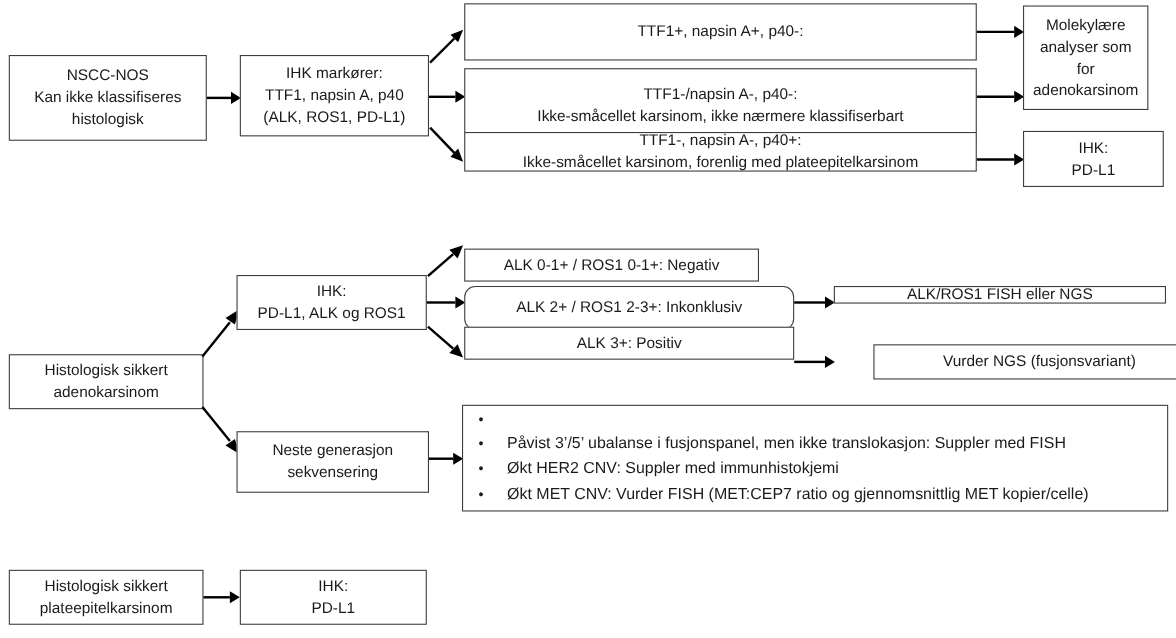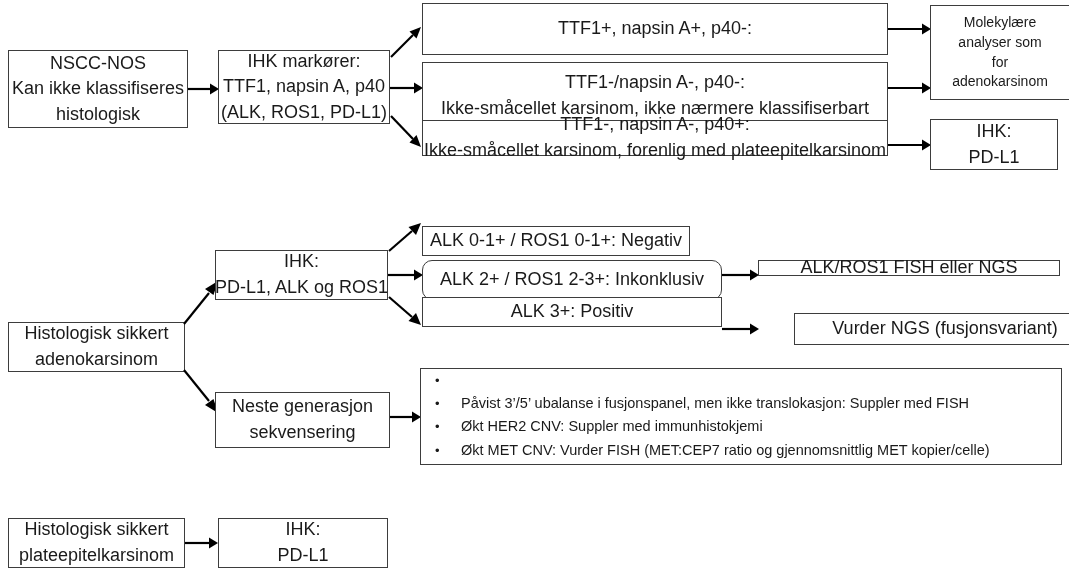--- a/index.html
+++ b/index.html
@@ -19,21 +19,21 @@
     position: absolute;
     box-sizing: border-box;
     border: 1px solid #3d3d3d;
     background: #ffffff;
     display: flex;
     flex-direction: column;
     align-items: center;
     justify-content: center;
     text-align: center;
     color: #1a1a1a;
-    font-size: 18px;
+    font-size: 14px;
     line-height: 1.42;
     padding: 2px 6px;
   }
   .box .line { display: block; white-space: nowrap; }
   .bullet-box {
     position: absolute;
     box-sizing: border-box;
     border: 1px solid #3d3d3d;
     background: #ffffff;
     color: #1a1a1a;
@@ -129,21 +129,21 @@
       <polygon points="34,3.5 43,9 34,14.5" fill="#000"></polygon>
     </svg>
   </div>
   <div class="arrow" style="left:888px; top:136px; width:44px; height:18px;">
     <svg width="44" height="18" viewBox="0 0 44 18">
       <line x1="0" y1="9" x2="34" y2="9" stroke="#000" stroke-width="2.2"></line>
       <polygon points="34,3.5 43,9 34,14.5" fill="#000"></polygon>
     </svg>
   </div>
 
-  <div class="box" style="left:930px; top:5px; width:140px; height:95px; font-size:14px;">
+  <div class="box" style="left:930px; top:5px; width:114px; height:95px; font-size:14px;">
     <span class="line">Molekylære</span>
     <span class="line">analyser som</span>
     <span class="line">for</span>
     <span class="line">adenokarsinom</span>
   </div>
 
   <div class="box" style="left:930px; top:119px; width:128px; height:51px;">
     <span class="line">IHK:</span>
     <span class="line">PD-L1</span>
   </div>

